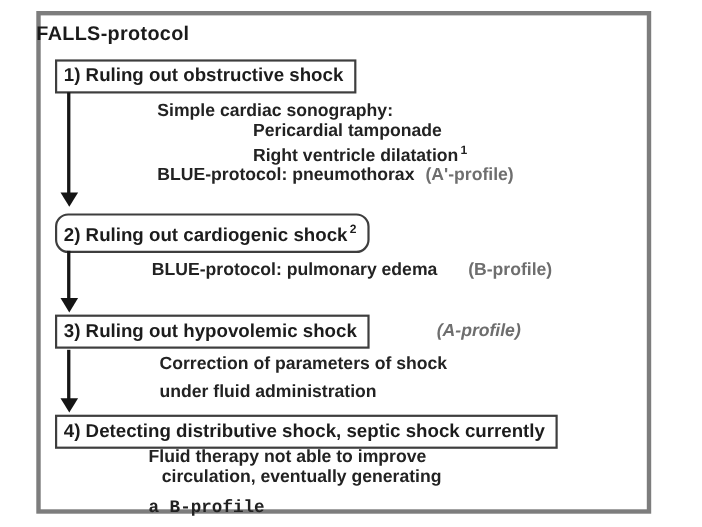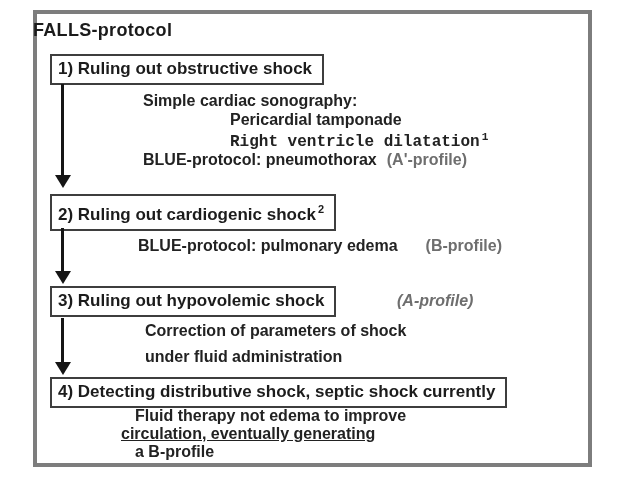--- a/index.html
+++ b/index.html
@@ -26,21 +26,21 @@
     position:absolute; left:50px;
     box-sizing:border-box;
     border:2px solid #3e3e3e;
     background:#ffffff;
     font-size:17px; font-weight:bold; color:#1c1c1c;
     padding:3px 10px 4px 6px;
     white-space:nowrap;
     line-height:20px;
   }
   .box1 { top:54px; }
-  .box2 { top:194px; }
+  .box2 { top:194px;border-radius:12px; }
   .box3 { top:286px; }
   .box4 { top:377px; }
   .note {
     position:absolute;
     font-size:16px; font-weight:bold; color:#222222;
     white-space:nowrap; line-height:17px;
   }
   .profile {
     font-weight:bold; color:#6e6e6e; font-size:16px;
   }
@@ -60,31 +60,31 @@
     border-left:8px solid transparent;
     border-right:8px solid transparent;
     border-top:13px solid #151515;
   }
   .arrow1 { top:84px;  height:104px; }
   .arrow2 { top:228px; height:56px; }
   .arrow3 { top:318px; height:57px; }
 
   .n-s1-1 { left:143px; top:92px; }
   .n-s1-2 { left:230px; top:111px;text-align:right; }
-  .n-s1-3 { left:230px; top:129px;font-family:Liberation Mono, monospace; }
+  .n-s1-3 { left:230px; top:129px; }
   .n-s1-4 { left:143px; top:151px; }
   .gap-s1 { display:inline-block; width:10px; }
   .n-s2-1 { left:138px; top:237px; }
   .gap-s2 { display:inline-block; width:28px; }
   .p-s3   { left:397px; top:292px; }
   .n-s3-1 { left:145px; top:322px; }
   .n-s3-2 { left:145px; top:348px; }
   .n-s4-1 { left:135px; top:407px; }
-  .n-s4-2 { left:121px; top:425px;text-decoration:underline; }
-  .n-s4-3 { left:135px; top:443px; }
+  .n-s4-2 { left:147px; top:425px; }
+  .n-s4-3 { left:135px; top:453px;font-family:Liberation Mono, monospace; }
 </style>
 </head>
 <body>
 
 <div class="frame"></div>
 
 <div class="title">FALLS-protocol</div>
 
 <div class="step-box box1">
   <span>1) Ruling out obstructive shock</span>
@@ -120,15 +120,15 @@
 <div class="arrow arrow3">
   <div class="shaft"></div>
   <div class="head"></div>
 </div>
 <div class="note n-s3-1">Correction of parameters of shock</div>
 <div class="note n-s3-2">under fluid administration</div>
 
 <div class="step-box box4">
   <span>4) Detecting distributive shock, septic shock currently</span>
 </div>
-<div class="note n-s4-1">Fluid therapy not edema to improve</div>
+<div class="note n-s4-1">Fluid therapy not able to improve</div>
 <div class="note n-s4-2">circulation, eventually generating</div>
 <div class="note n-s4-3">a B-profile</div>
 
 </body></html>

